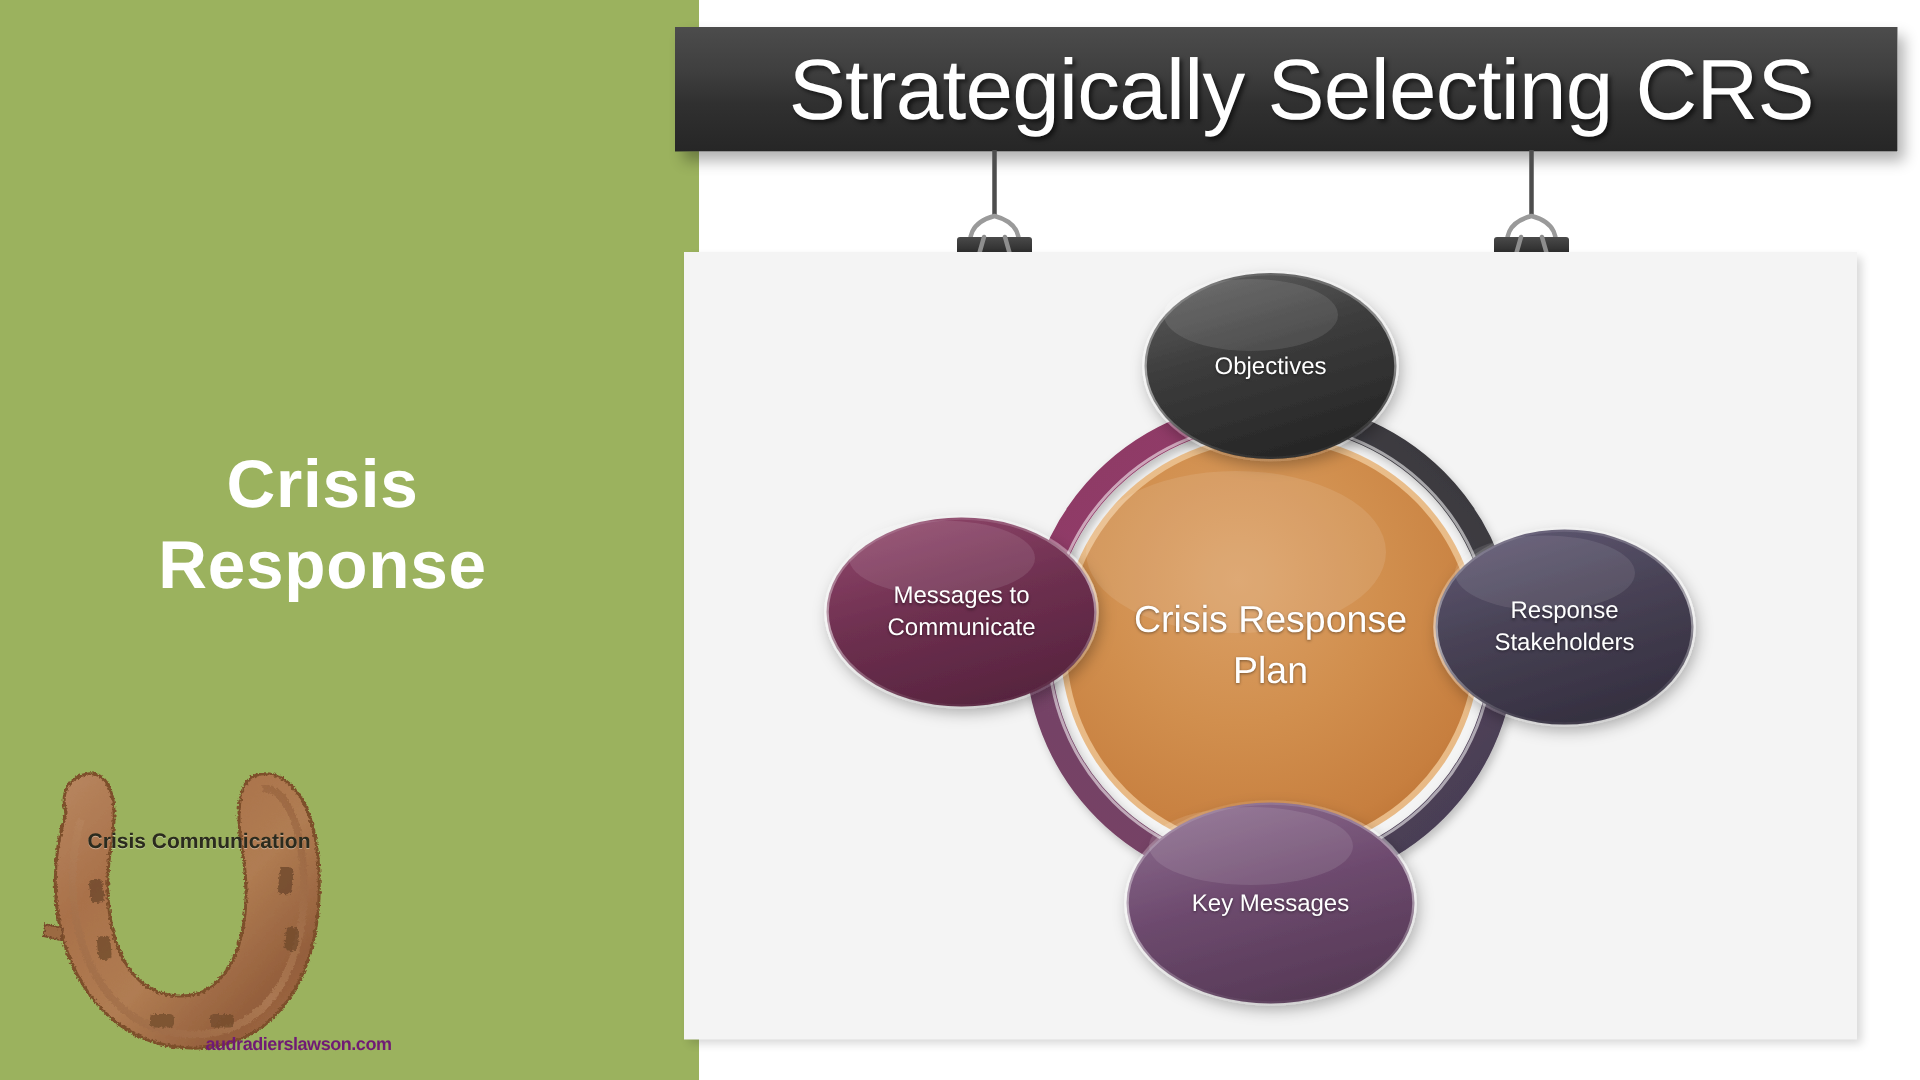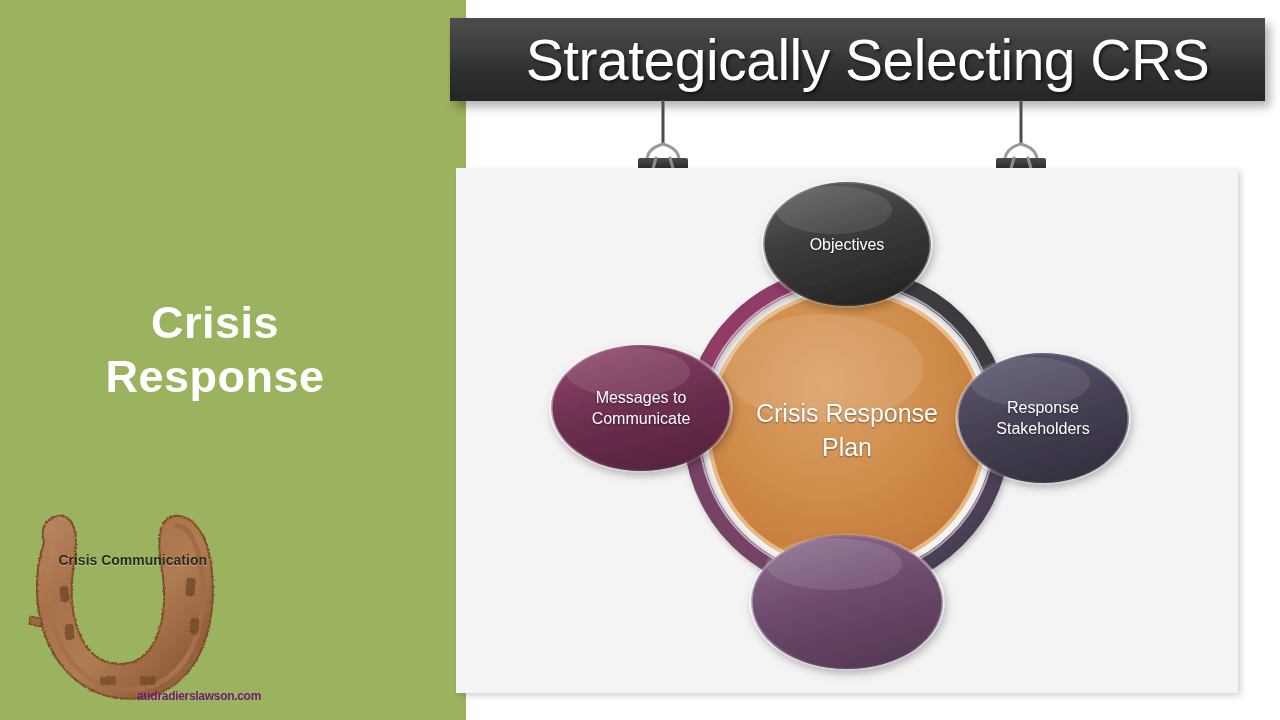--- a/index.html
+++ b/index.html
@@ -378,19 +378,20 @@
       </svg>
 
       <div class="node-label" id="label-center" style="left:241px; top:228px;">Crisis Response
 Plan</div>
 
       <div class="node-label label-outer" style="left:301px; top:66px;">Objectives</div>
 
       <div class="node-label label-outer" style="left:497px; top:229px;">Response
 Stakeholders</div>
 
+      <div class="node-label label-outer" style="left:301px; top:424px;">Key Messages</div>
 
       <div class="node-label label-outer" style="left:95px; top:219px;">Messages to
 Communicate</div>
     </div>
   </div>
 
 </div>
 
 </body></html>

